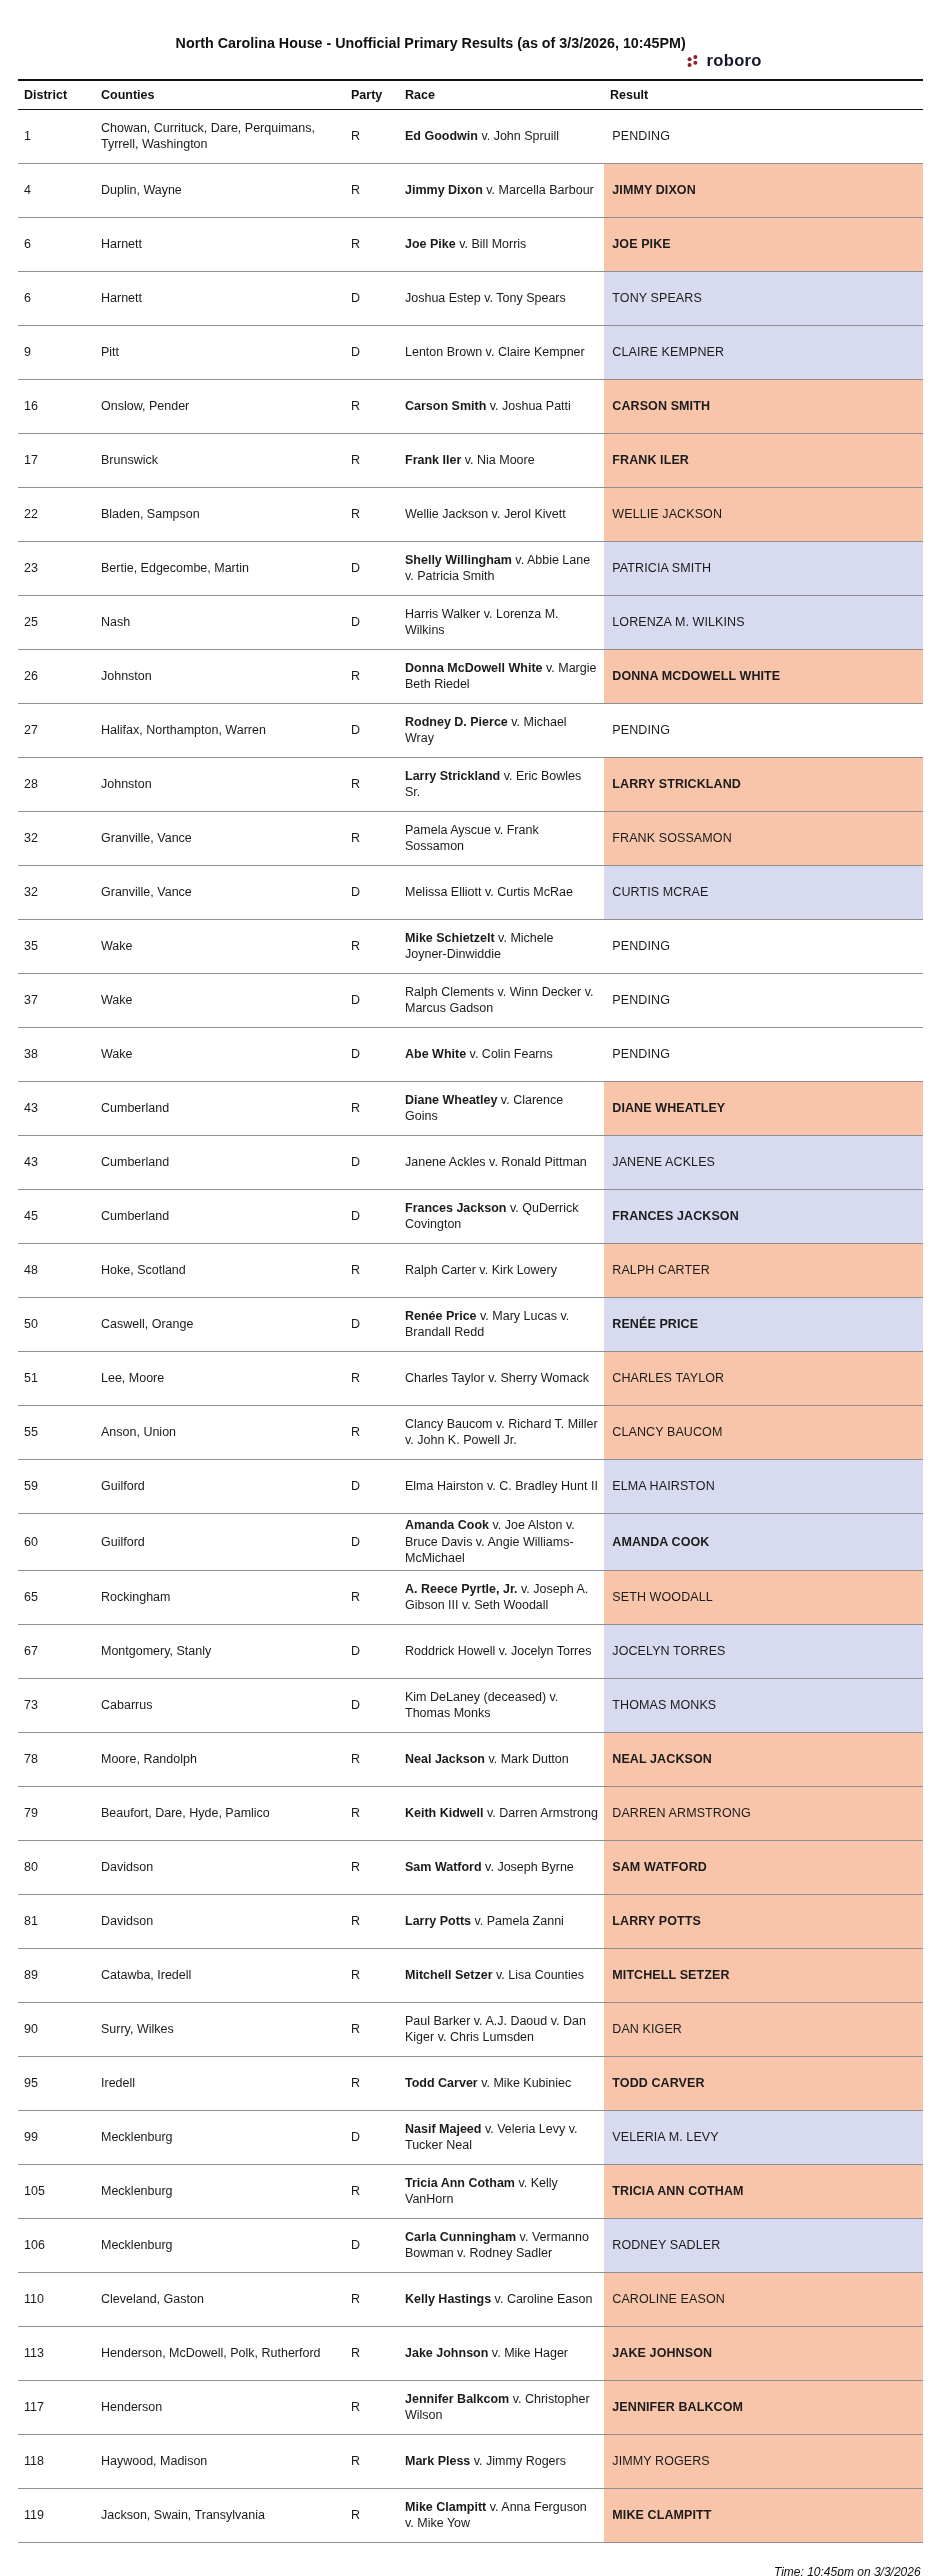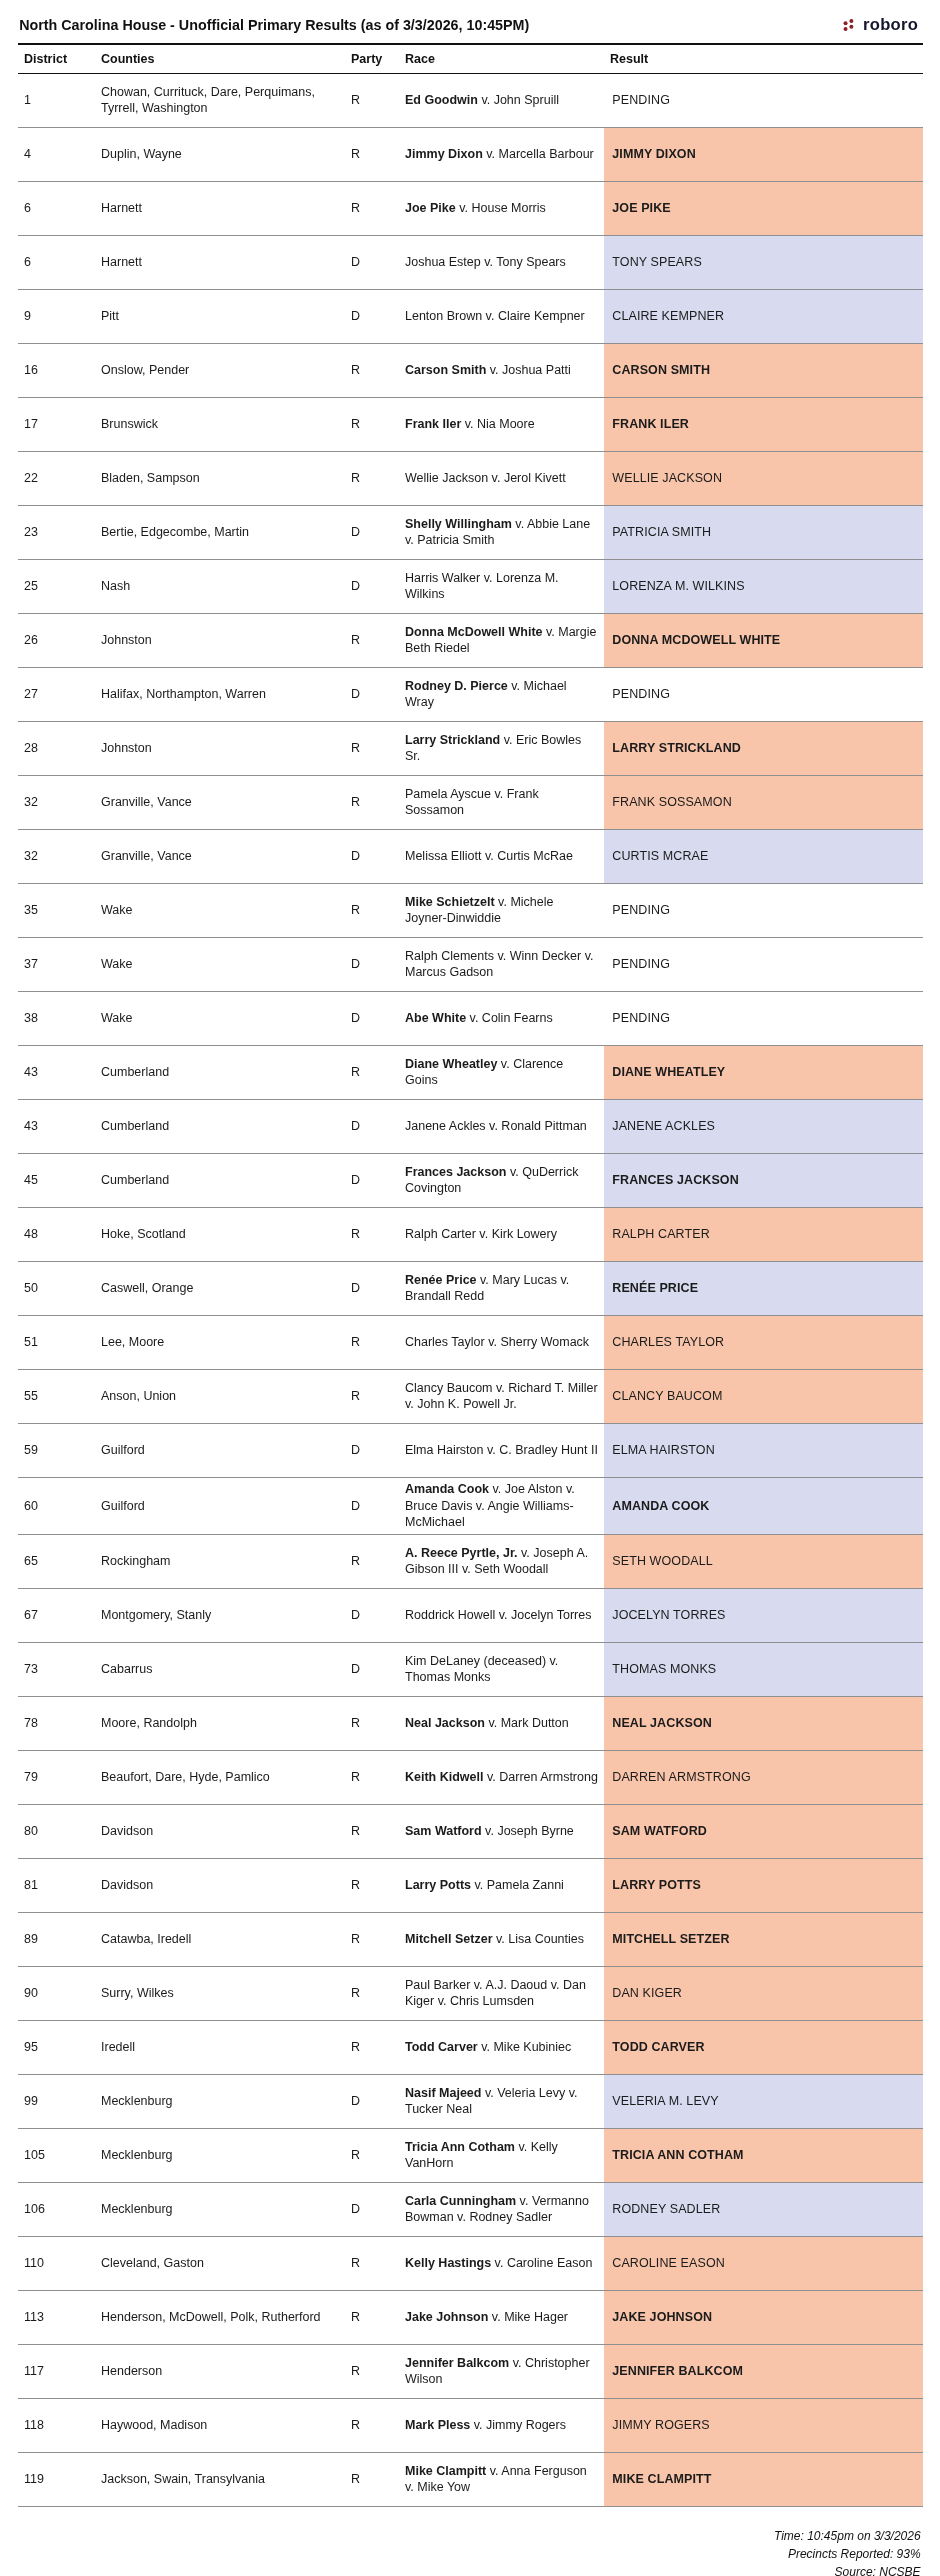--- a/index.html
+++ b/index.html
@@ -7,26 +7,26 @@
     width: 941px;
     font-family: "Liberation Sans", "DejaVu Sans", sans-serif;
     color: #1b1b1b;
     -webkit-font-smoothing: antialiased;
   }
   .page { padding: 14.3px 18px 10.7px 18px; box-sizing: border-box; }
 
   
   .topbar {
     display: flex;
-    justify-content: space-between;
+    justify-content: center;
     align-items: center;
     padding: 1.2px 1.2px 7.1px 1.2px;
   }
   .title { font-size: 14.3px; font-weight: 700; color: #111; }
-  .logo { display: flex; align-items: center; gap: 5.4px; padding-right: 3.6px; }
+  .logo { display: flex; align-items: center; gap: 5.4px; padding-right: 3.6px; margin-top: 36px; }
   .logo-mark { width: 15.5px; height: 15.5px; }
   .logo-mark circle { fill: var(--logo-mark, #8e1f24); }
   .logo-text {
     font-size: 16.6px;
     font-weight: 700;
     letter-spacing: 0.3px;
     color: var(--logo-text, #15162e);
   }
 
   
@@ -129,21 +129,21 @@
     <td><span class="cand bold">Jimmy Dixon</span><span> v. </span><span class="cand">Marcella Barbour</span></td>
     <td class="result res-R">
       <span class="result-text bold">JIMMY DIXON</span>
     </td>
   </tr>
 
   <tr>
     <td>6</td>
     <td>Harnett</td>
     <td>R</td>
-    <td><span class="cand bold">Joe Pike</span><span> v. </span><span class="cand">House Morris</span></td>
+    <td><span class="cand bold">Joe Pike</span><span> v. </span><span class="cand">Bill Morris</span></td>
     <td class="result res-R">
       <span class="result-text bold">JOE PIKE</span>
     </td>
   </tr>
 
   <tr>
     <td>6</td>
     <td>Harnett</td>
     <td>D</td>
     <td><span class="cand">Joshua Estep</span><span> v. </span><span class="cand">Tony Spears</span></td>

